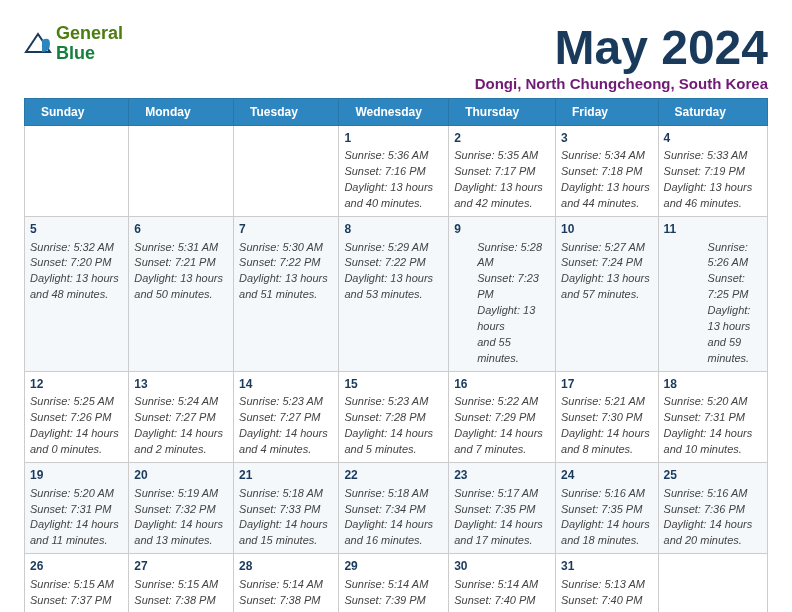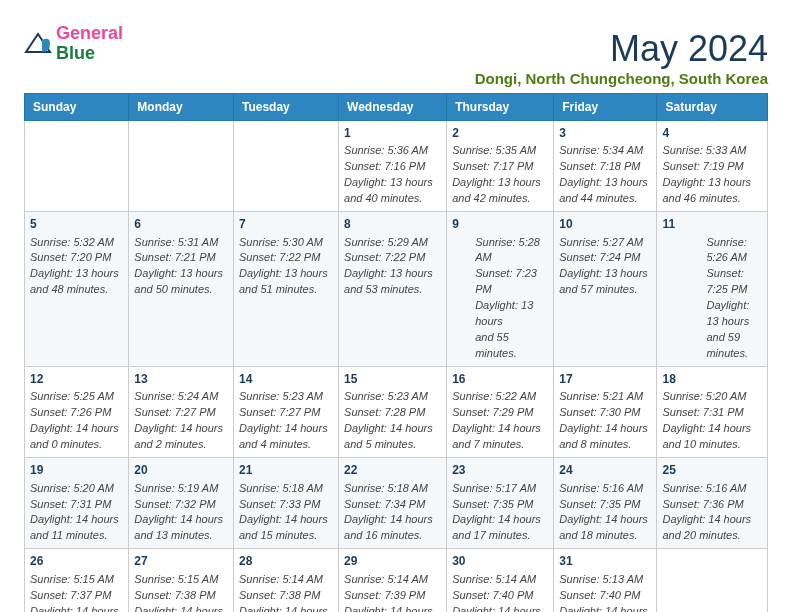--- a/index.html
+++ b/index.html
@@ -21,51 +21,50 @@
       align-items: center;
       margin-top: 4px;
     }
     .logo-text {
       font-size: 18px;
       font-weight: bold;
       color: #1a3a5c;
       line-height: 1.1;
     }
     .logo-text span {
-      color: #ec4899;
+      color: #4d7c0f;
     }
     .logo-icon {
       width: 28px;
       height: 28px;
       margin-right: 4px;
     }
     .title-area {
       text-align: right;
     }
     .month-title {
-      font-size: 36px;
-      font-weight: normal;
+      font-size: 48px;
+      font-weight: bold;
       color: #1a3a5c;
-      margin-top: 8px;
     }
     .subtitle {
       font-size: 15px;
       font-weight: bold;
-      color: #4d7c0f;
+      color: #701a75;
     }
     table {
       width: 100%;
       border-collapse: collapse;
       font-size: 11px;
     }
     thead tr th {
       background-color: #2e86c1;
       color: #fff;
       text-align: left;
-      padding: 6px 8px;
+      padding: 6px 16px;
       font-size: 12px;
       font-weight: bold;
       border: 1px solid #2678a8;
     }
     tbody tr td {
       border: 1px solid #ccc;
       vertical-align: top;
       padding: 4px 5px;
       height: 88px;
       width: 113px;

